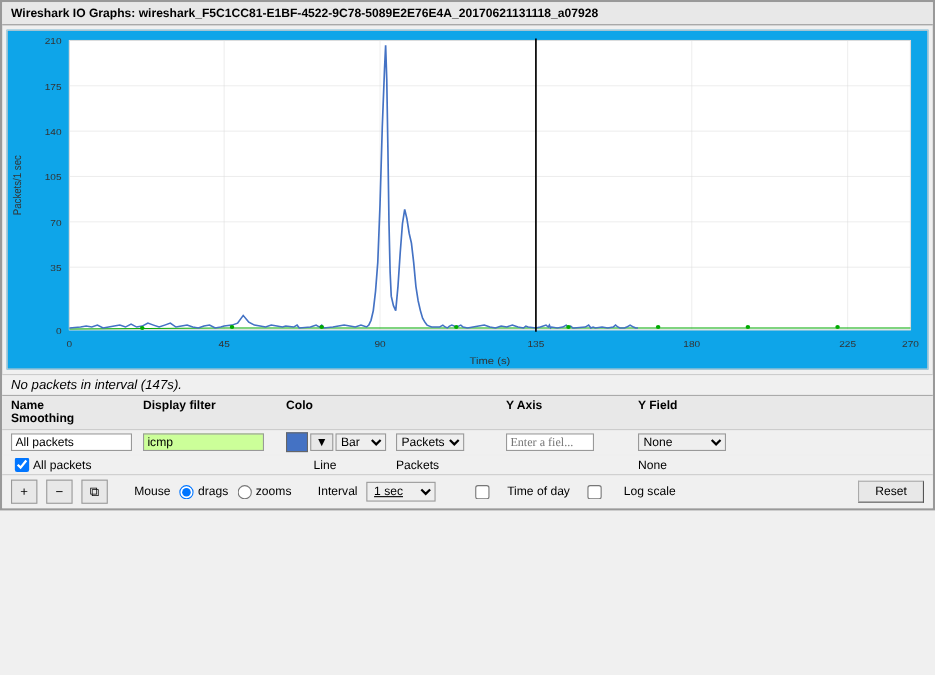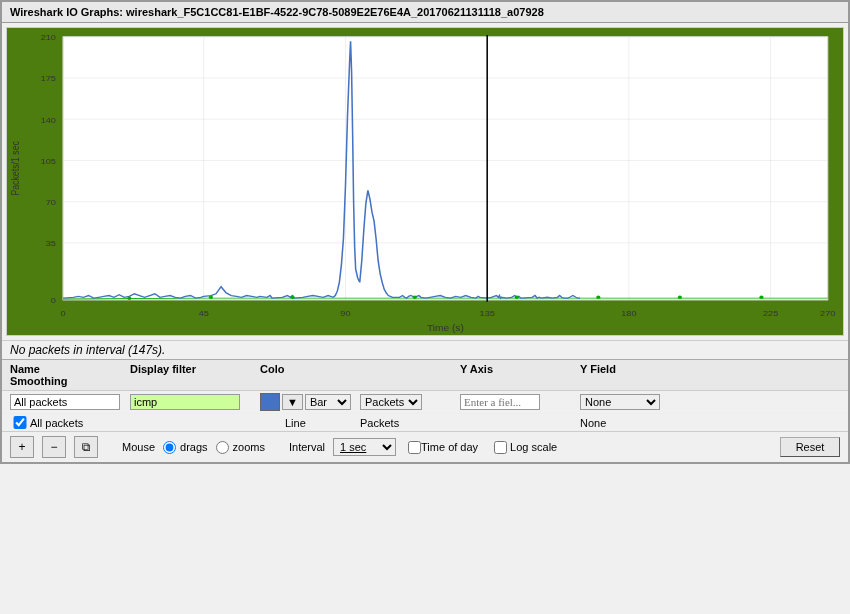--- a/index.html
+++ b/index.html
@@ -21,21 +21,21 @@
     }
     .title-bar {
       background: #e8e8e8;
       border-bottom: 1px solid #999;
       padding: 4px 8px;
       font-weight: bold;
       font-size: 11px;
       flex-shrink: 0;
     }
     .chart-area {
-      background: #4d7c0f;
+      background: #0ea5e9;
       border: 1px solid #ccc;
       margin: 4px;
       flex: 1;
       position: relative;
       min-height: 0;
     }
     .status-bar {
       background: #f0f0f0;
       padding: 2px 8px;
       font-style: italic;
@@ -334,26 +334,26 @@
 
       <span style="margin-left:16px;">Interval</span>
       <select class="interval-select">
         <option>1 sec</option>
         <option>10 ms</option>
         <option>100 ms</option>
         <option>10 sec</option>
         <option>1 min</option>
       </select>
 
-      <span style="margin-left:4px; display:flex; align-items:center; gap:0;">
+      <span style="margin-left:28px; display:flex; align-items:center; gap:16px;">
         <input type="checkbox" style="">
         <span>Time of day</span>
       </span>
 
-      <span style="margin-left:8px; display:flex; align-items:center; gap:3px;">
+      <span style="margin-left:8px; display:flex; align-items:center; gap:20px;">
         <input type="checkbox" style="">
         <span>Log scale</span>
       </span>
 
       <button class="action-btn" style="margin-left:auto;">Reset</button>
     </div>
 
   </div>
 </div>
 

